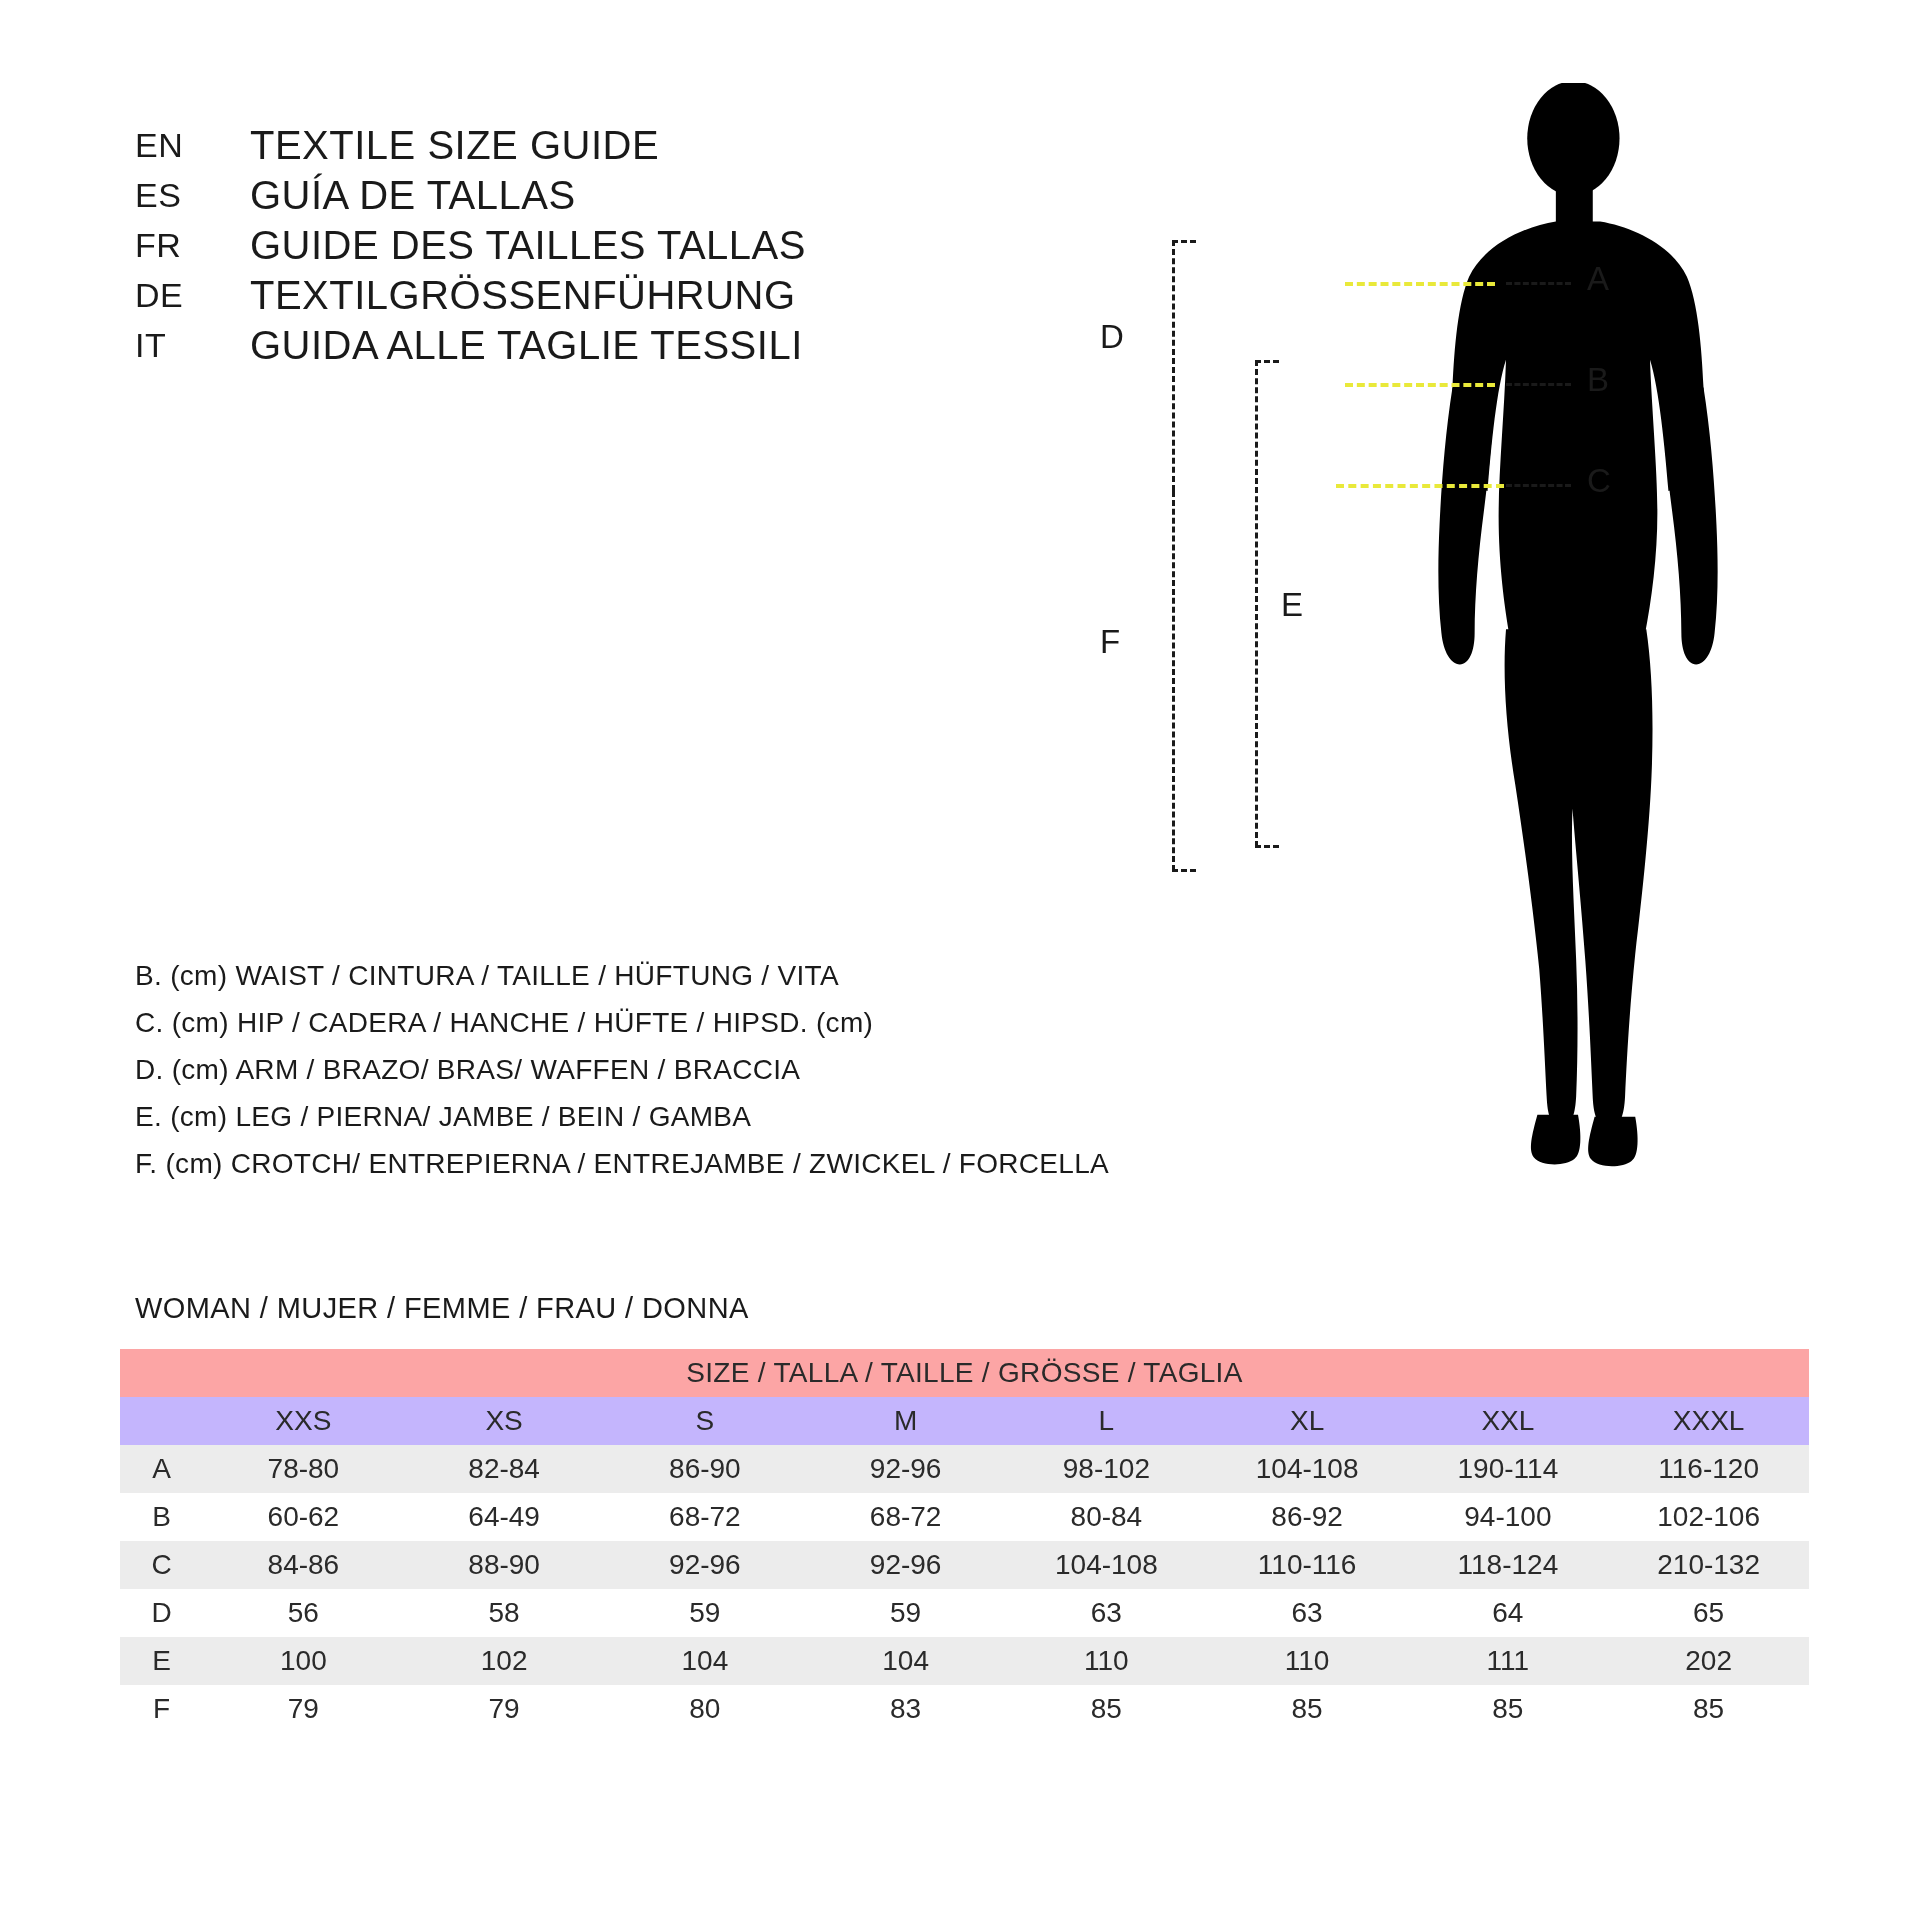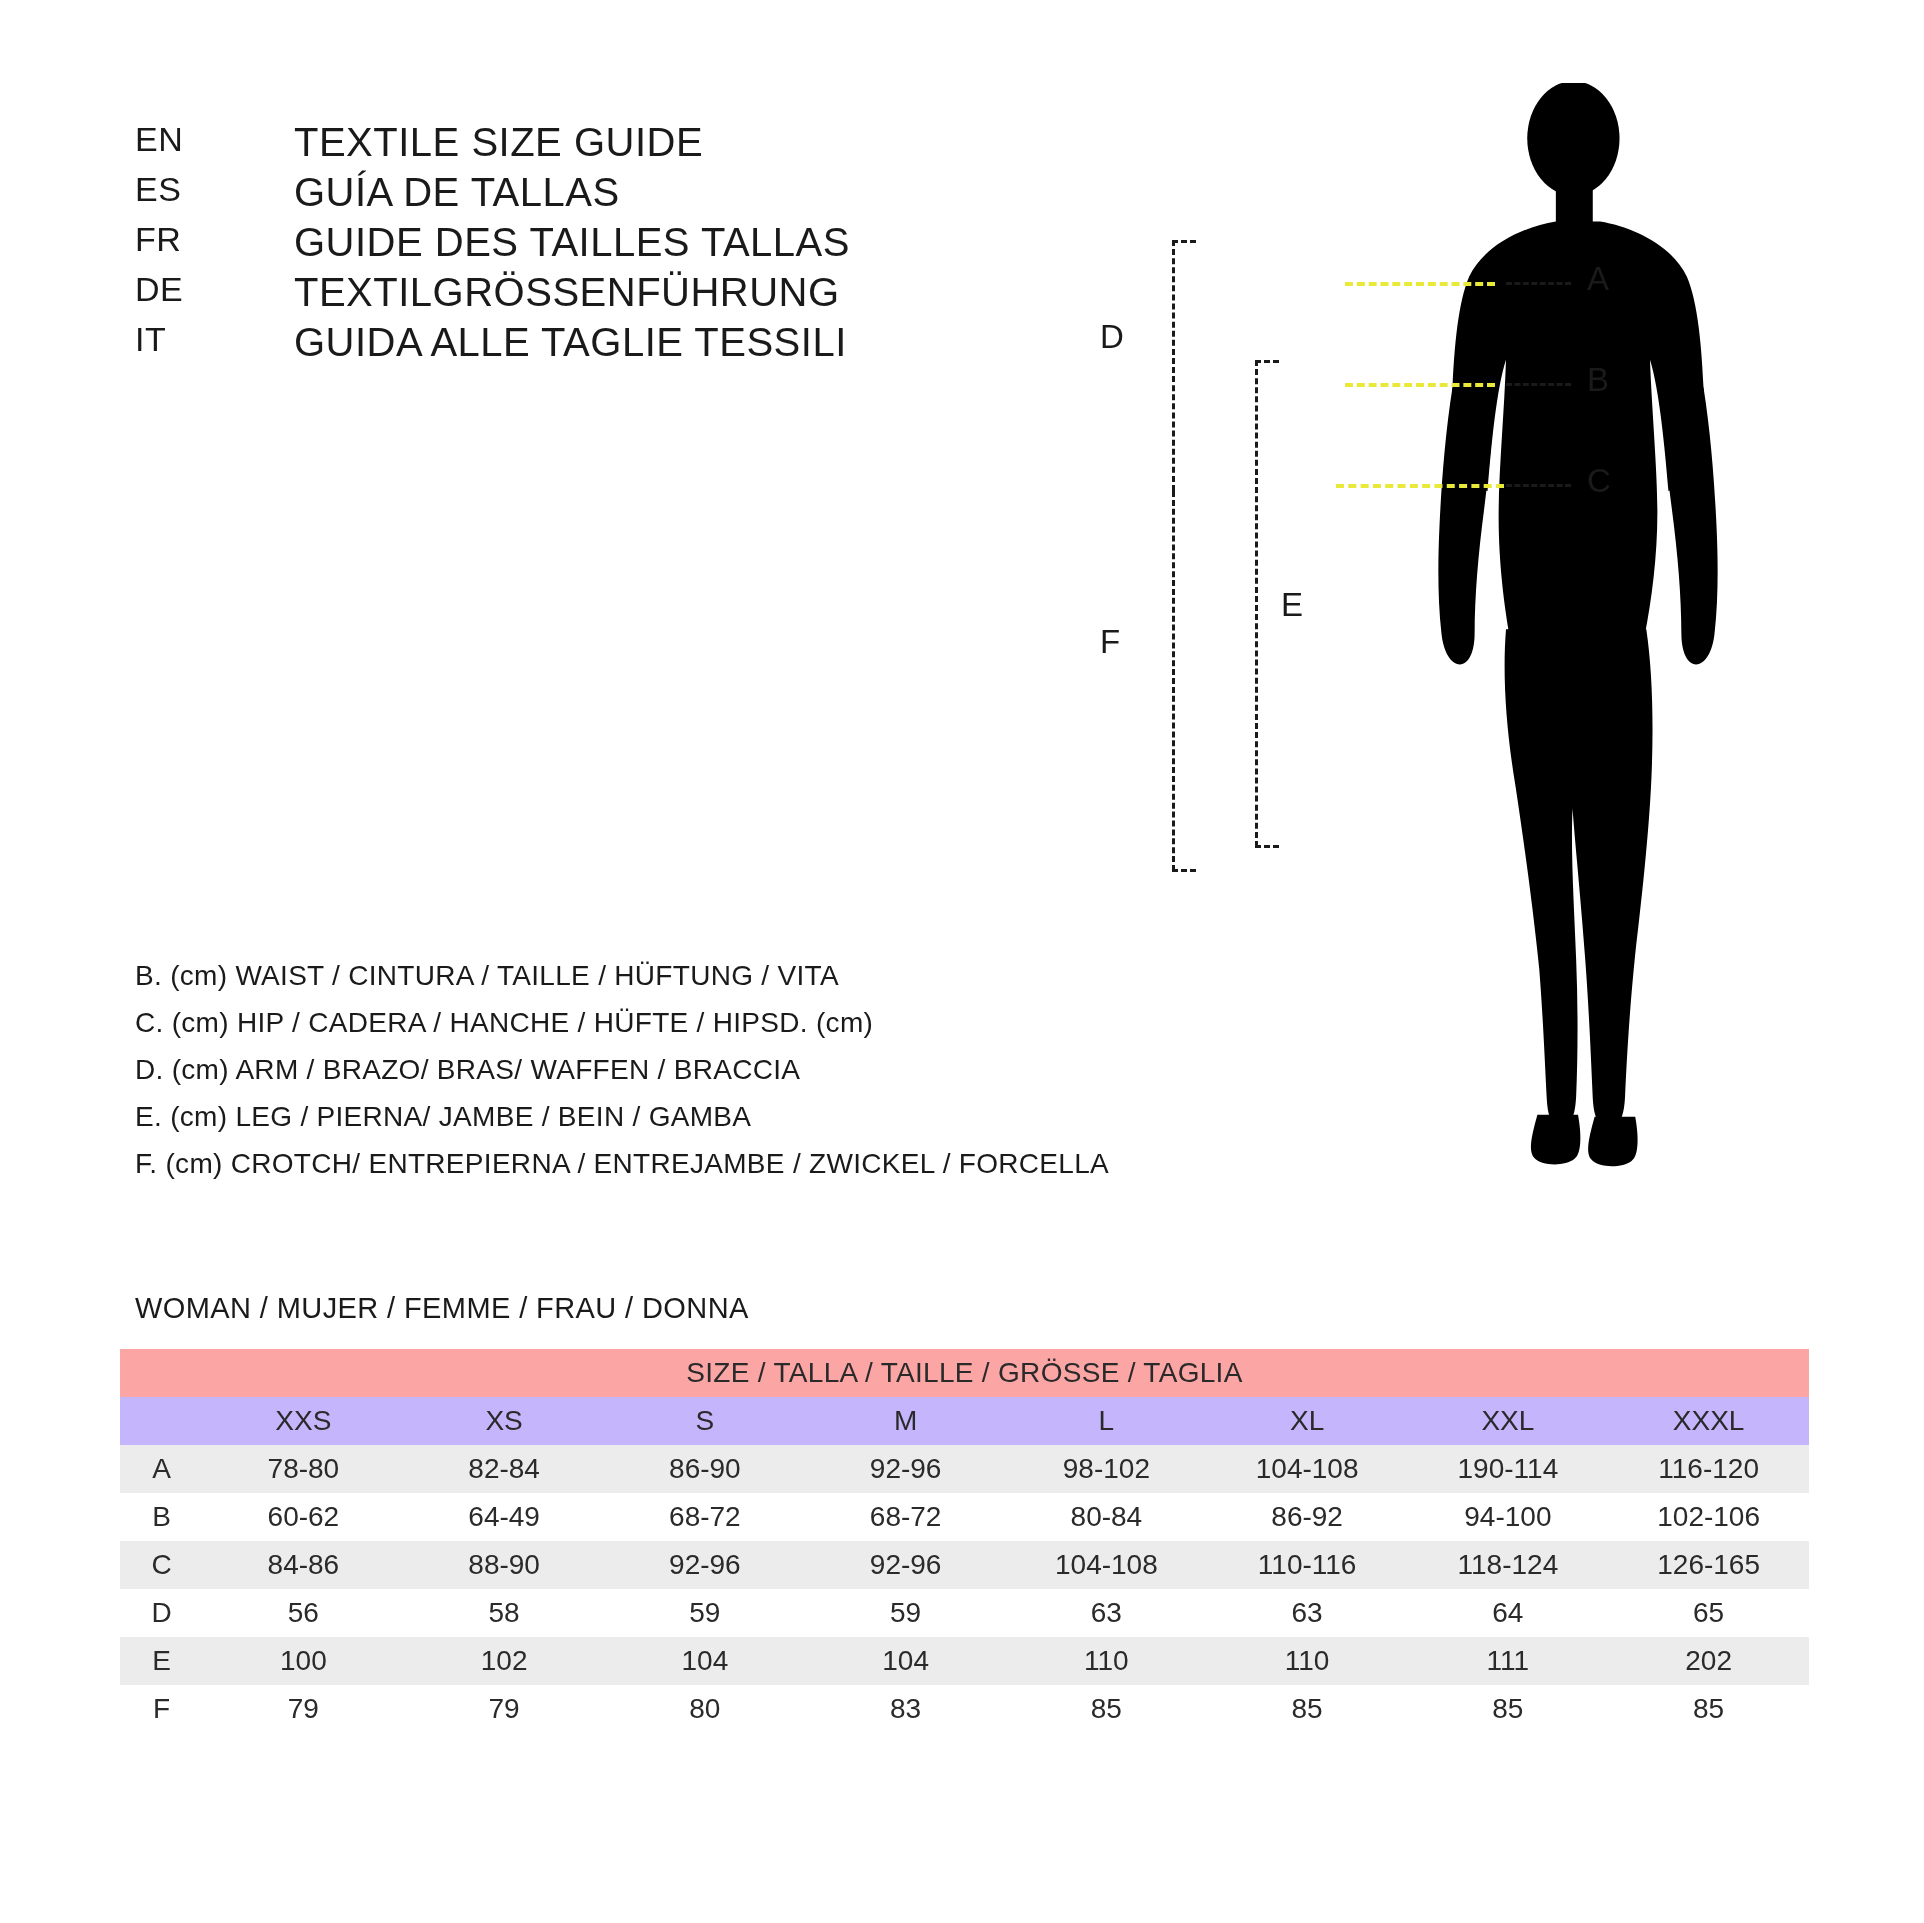--- a/index.html
+++ b/index.html
@@ -17,23 +17,22 @@
   }
 
   
   .lang-block {
     position: absolute;
     left: 135px;
     top: 120px;
   }
   .lang-row {
     display: flex;
-    align-items: flex-start;
+    align-items: center;
     height: 50px;
-    gap: 44px;
   }
   .lang-code {
     width: 115px;
     font-size: 34px;
     letter-spacing: 0.5px;
   }
   .lang-text {
     font-size: 40px;
     letter-spacing: 0.5px;
   }
@@ -321,21 +320,21 @@
       </tr>
       <tr class="shade">
         <td class="rowhead">C</td>
         <td>84-86</td>
         <td>88-90</td>
         <td>92-96</td>
         <td>92-96</td>
         <td>104-108</td>
         <td>110-116</td>
         <td>118-124</td>
-        <td>126-165</td>
+        <td>210-132</td>
       </tr>
       <tr class="plain">
         <td class="rowhead">D</td>
         <td>56</td>
         <td>58</td>
         <td>59</td>
         <td>59</td>
         <td>63</td>
         <td>63</td>
         <td>64</td>

